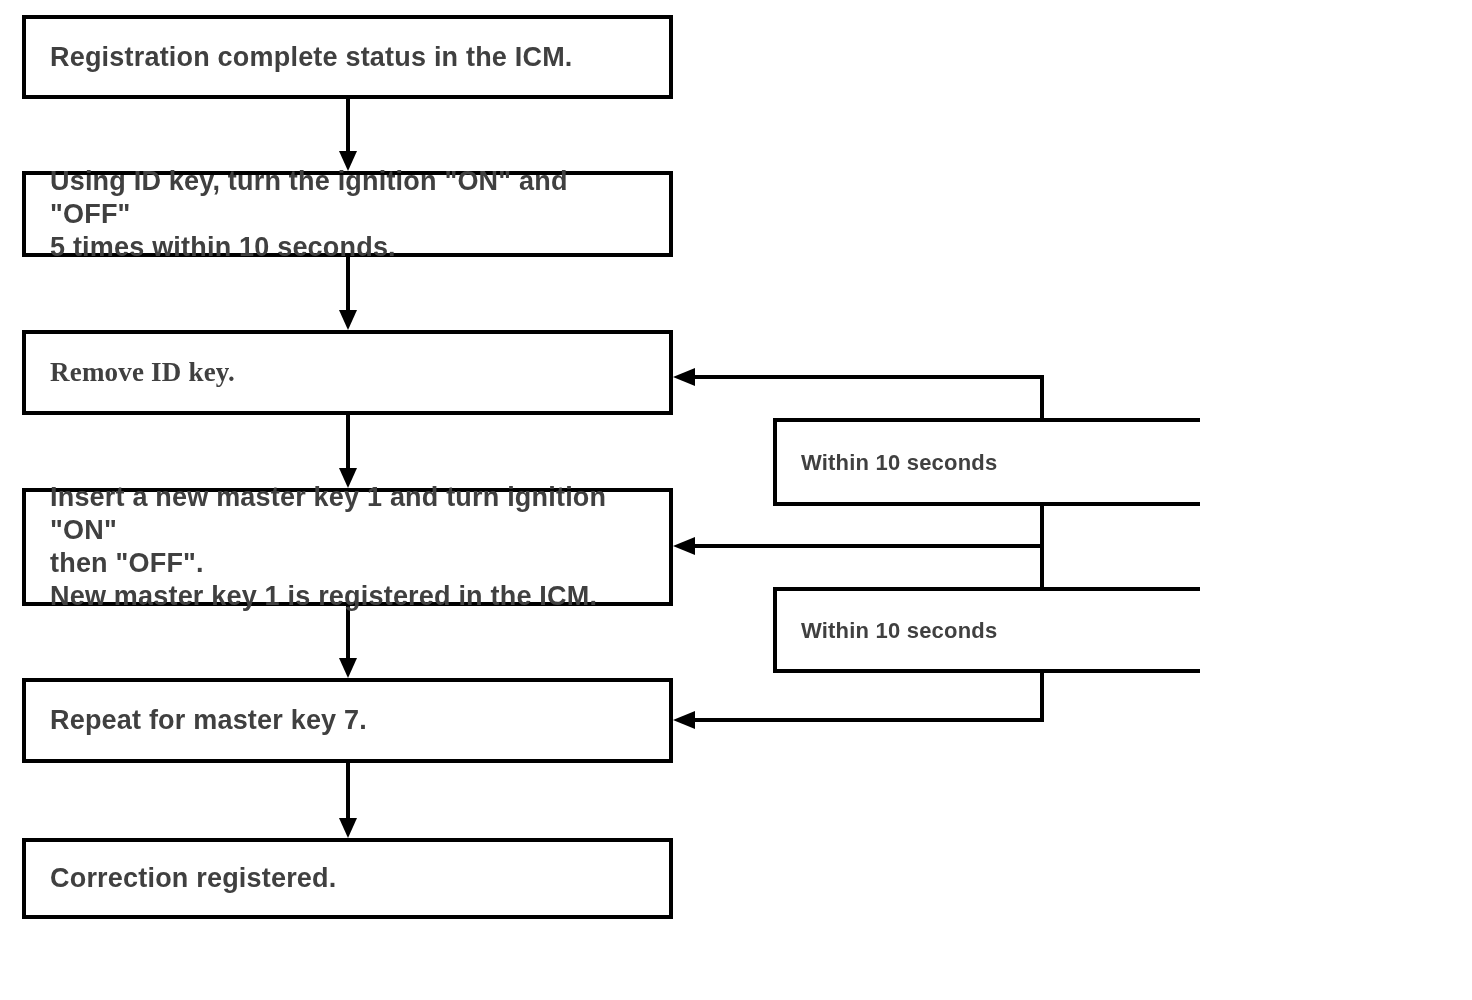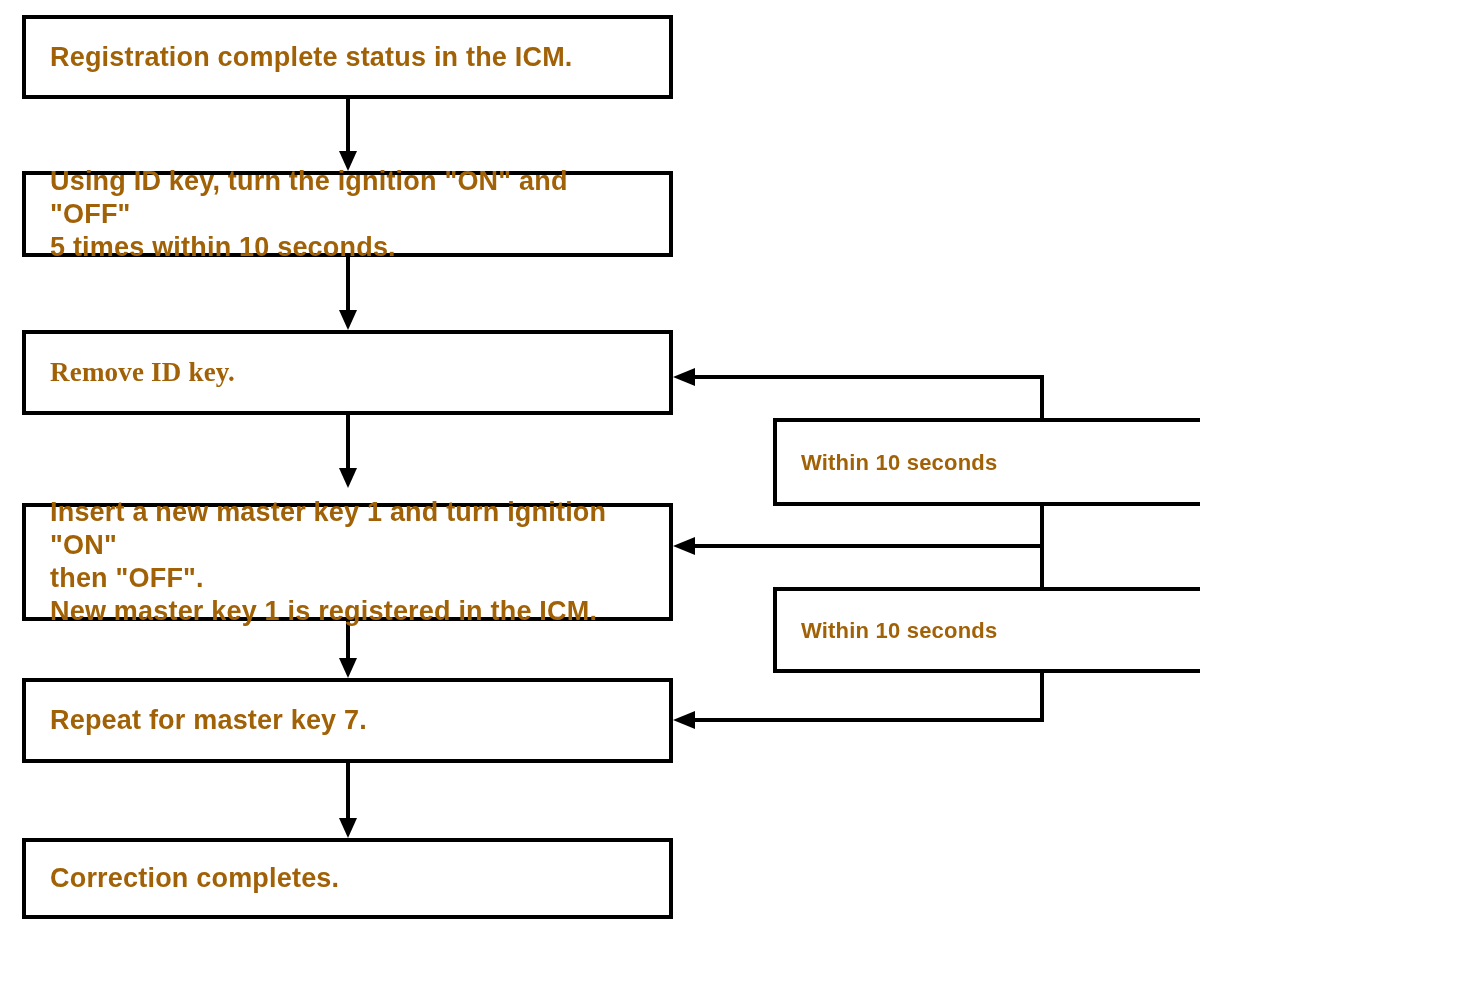--- a/index.html
+++ b/index.html
@@ -6,21 +6,21 @@
     margin: 0;
     padding: 0;
     background: #ffffff;
   }
   .canvas {
     position: relative;
     width: 1200px;
     height: 1000px;
     background: #ffffff;
     font-family: "Liberation Sans", sans-serif;
-    color: #a16207;
+    color: #404040;
     overflow: hidden;
   }
   .box {
     position: absolute;
     box-sizing: border-box;
     border: 4px solid #000000;
     background: #ffffff;
     display: flex;
     align-items: center;
     padding: 0 24px;
@@ -86,32 +86,32 @@
 
   <div class="box step-box" style="top:171px; height:86px;padding-left:24px;">
     <span class="box-text">Using ID key, turn the ignition "ON" and "OFF"
 5 times within 10 seconds.</span>
   </div>
 
   <div class="box step-box" style="top:330px; height:85px;font-family:Liberation Serif, serif;">
     <span class="box-text">Remove ID key.</span>
   </div>
 
-  <div class="box step-box" style="top:488px; height:118px;margin-top:15px;">
+  <div class="box step-box" style="top:488px; height:118px;">
     <span class="box-text">Insert a new master key 1 and turn ignition "ON"
 then "OFF".
 New master key 1 is registered in the ICM.</span>
   </div>
 
   <div class="box step-box" style="top:678px; height:85px;">
     <span class="box-text">Repeat for master key 7.</span>
   </div>
 
   <div class="box step-box" style="top:838px; height:81px;">
-    <span class="box-text">Correction completes.</span>
+    <span class="box-text">Correction registered.</span>
   </div>
 
   <div class="shaft-v" style="left:346px; top:99px;  height:54px;"></div>
   <div class="head-down" style="left:339px; top:151px;"></div>
 
   <div class="shaft-v" style="left:346px; top:257px; height:55px;"></div>
   <div class="head-down" style="left:339px; top:310px;"></div>
 
   <div class="shaft-v" style="left:346px; top:415px; height:55px;"></div>
   <div class="head-down" style="left:339px; top:468px;"></div>

